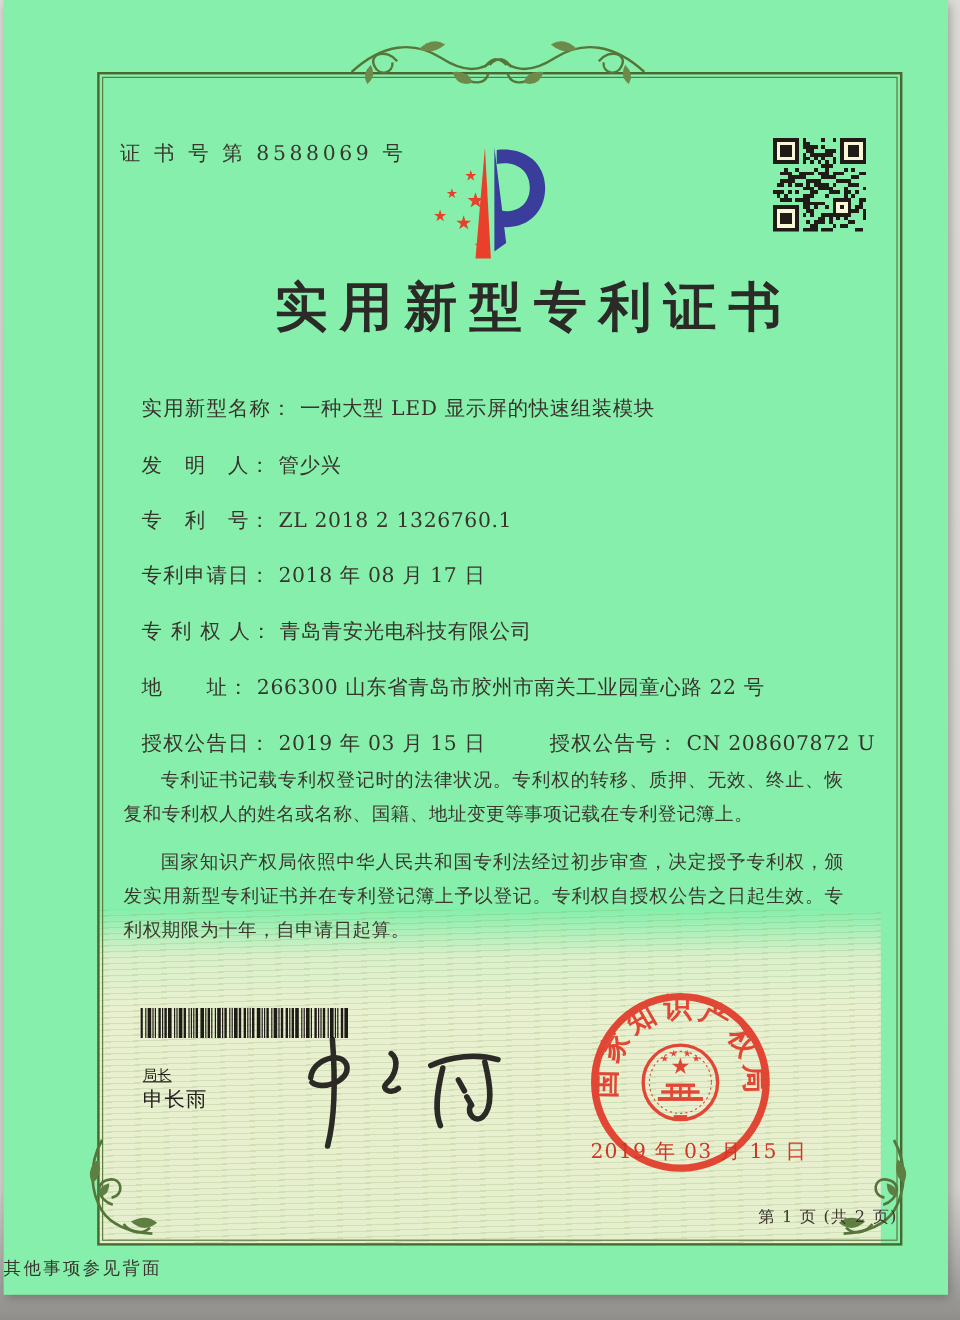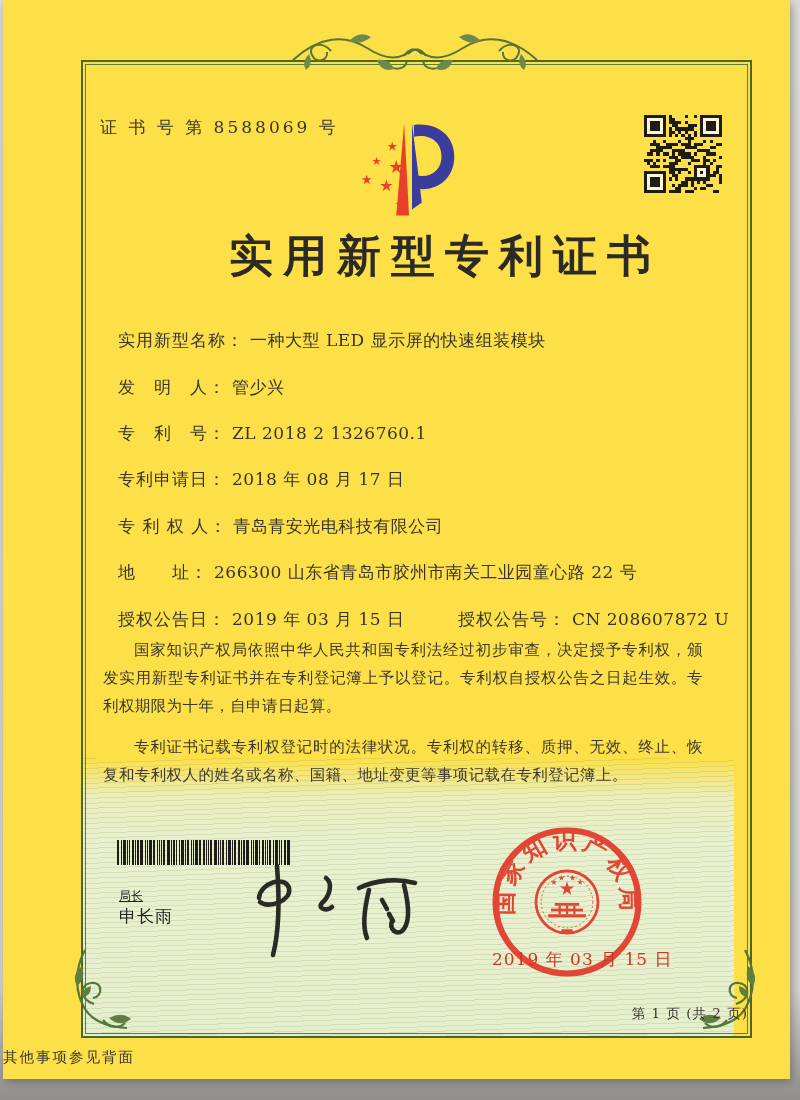--- a/index.html
+++ b/index.html
@@ -3,21 +3,21 @@
 <meta charset="utf-8">
 <style>
   html,body{margin:0;padding:0;}
   body{
     width:800px;height:1100px;position:relative;overflow:hidden;
     background:linear-gradient(180deg,#dddcd8 0%,#d4d3cf 90%,#a5a4a1 97%,#8f8e8b 100%);
     font-family:"DejaVu Serif","Liberation Serif",serif;
   }
   .paper{
     position:absolute;left:3px;top:0;right:10px;bottom:21px;
-    background:#fde047;
+    background:#86efac;
     box-shadow:2px 3px 9px rgba(60,60,55,.45);
   }
   
   .band{
     position:absolute;left:80px;right:56px;top:758px;height:280px;
     background:
       repeating-linear-gradient(178deg, rgba(120,158,80,.20) 0px, rgba(120,158,80,.20) 1px, rgba(0,0,0,0) 1px, rgba(0,0,0,0) 5px),
       linear-gradient(180deg, rgba(233,240,208,0) 0%, rgba(233,240,208,.85) 14%, #e9f0d0 30%, #e6efcd 100%);
   }
   .frame{
@@ -367,22 +367,22 @@
     <span class="flabel">地　　址：</span><span class="fval">266300 山东省青岛市胶州市南关工业园童心路 22 号</span>
   </div>
   <div class="frow" style="top:608px">
     <span class="flabel">授权公告日：</span><span class="fval">2019 年 03 月 15 日</span>
     <span class="fpair2">
       <span class="flabel">授权公告号：</span><span class="fval">CN 208607872 U</span>
     </span>
   </div>
 
   <div class="paras">
+    <p>专利证书记载专利权登记时的法律状况。专利权的转移、质押、无效、终止、恢复和专利权人的姓名或名称、国籍、地址变更等事项记载在专利登记簿上。</p>
     <p>国家知识产权局依照中华人民共和国专利法经过初步审查，决定授予专利权，颁发实用新型专利证书并在专利登记簿上予以登记。专利权自授权公告之日起生效。专利权期限为十年，自申请日起算。</p>
-    <p>专利证书记载专利权登记时的法律状况。专利权的转移、质押、无效、终止、恢复和专利权人的姓名或名称、国籍、地址变更等事项记载在专利登记簿上。</p>
   </div>
 
   <svg class="barcode" id="barcode" viewBox="0 0 202 25" preserveAspectRatio="none">
       <rect x="0" y="0" width="2" height="25" fill="#1f1c18"></rect>
       <rect x="4" y="0" width="1" height="25" fill="#1f1c18"></rect>
       <rect x="6" y="0" width="3" height="25" fill="#1f1c18"></rect>
       <rect x="10" y="0" width="1" height="25" fill="#1f1c18"></rect>
       <rect x="12" y="0" width="1" height="25" fill="#1f1c18"></rect>
       <rect x="15" y="0" width="2" height="25" fill="#1f1c18"></rect>
       <rect x="18" y="0" width="1" height="25" fill="#1f1c18"></rect>

